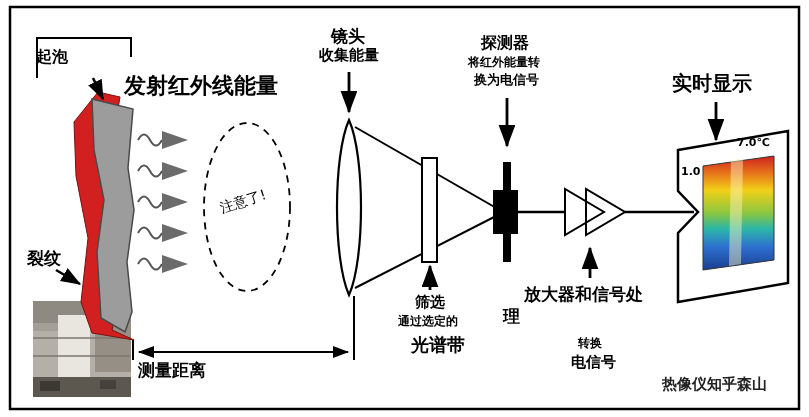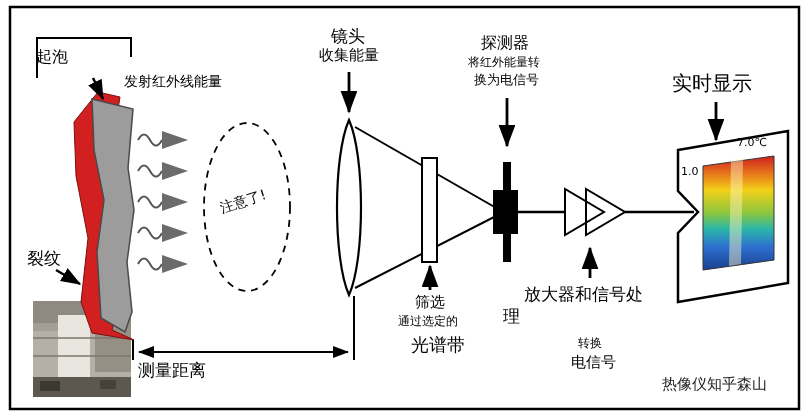--- a/index.html
+++ b/index.html
@@ -1,19 +1,19 @@
 <!DOCTYPE html>
 <html><head>
 <meta charset="utf-8">
 <style>
   *{margin:0;padding:0;box-sizing:border-box}
   html,body{width:809px;height:417px;background:#fff;overflow:hidden}
   body{font-family:"DejaVu Sans","Liberation Sans",sans-serif;position:relative}
   .stage{position:absolute;left:0;top:0;width:809px;height:417px}
-  .lbl{position:absolute;color:#000;font-weight:400;line-height:1.3;white-space:nowrap}
+  .lbl{position:absolute;color:#000;font-weight:700;line-height:1.3;white-space:nowrap}
   .lbl.center{text-align:center}
   .rot{transform:rotate(-18deg);font-weight:400}
 </style>
 </head>
 <body>
 
 <svg class="stage" viewBox="0 0 809 417" xmlns="http://www.w3.org/2000/svg">
   <defs>
     <marker id="ah" markerWidth="10" markerHeight="8" refX="7.5" refY="3" orient="auto-start-reverse" markerUnits="strokeWidth">
       <path d="M0,0 L8,3 L0,6 Z" fill="#000"></path>
@@ -111,21 +111,21 @@
   </g>
 
   <line x1="349" y1="72" x2="349" y2="112" stroke="#000" stroke-width="2.8" marker-end="url(#ah)"></line>
   <line x1="507" y1="98" x2="507" y2="146" stroke="#000" stroke-width="2.8" marker-end="url(#ah)"></line>
   <line x1="716" y1="102" x2="716" y2="140" stroke="#000" stroke-width="2.8" marker-end="url(#ah)"></line>
   <line x1="430" y1="290" x2="430" y2="266" stroke="#000" stroke-width="2.8" marker-end="url(#ah)"></line>
   <line x1="590" y1="278" x2="590" y2="248" stroke="#000" stroke-width="2.8" marker-end="url(#ah)"></line>
 </svg>
 
 <div class="lbl" style="left:36px;top:47px;font-size:16px">起泡</div>
-<div class="lbl" style="left:124px;top:72px;font-size:14px">发射红外线能量</div>
+<div class="lbl" style="left:124px;top:72px;font-size:22px">发射红外线能量</div>
 <div class="lbl" style="left:27px;top:247px;font-size:17px">裂纹</div>
 
 <div class="lbl rot" style="left:219px;top:192px;font-size:14px">注意了!</div>
 
 <div class="lbl center" style="left:331px;top:25px;font-size:17px">镜头</div>
 <div class="lbl center" style="left:319px;top:46px;font-size:15px">收集能量</div>
 
 <div class="lbl center" style="left:481px;top:33px;font-size:16px">探测器</div>
 <div class="lbl center" style="left:468px;top:55px;font-size:12px">将红外能量转</div>
 <div class="lbl center" style="left:474px;top:72px;font-size:13px">换为电信号</div>

